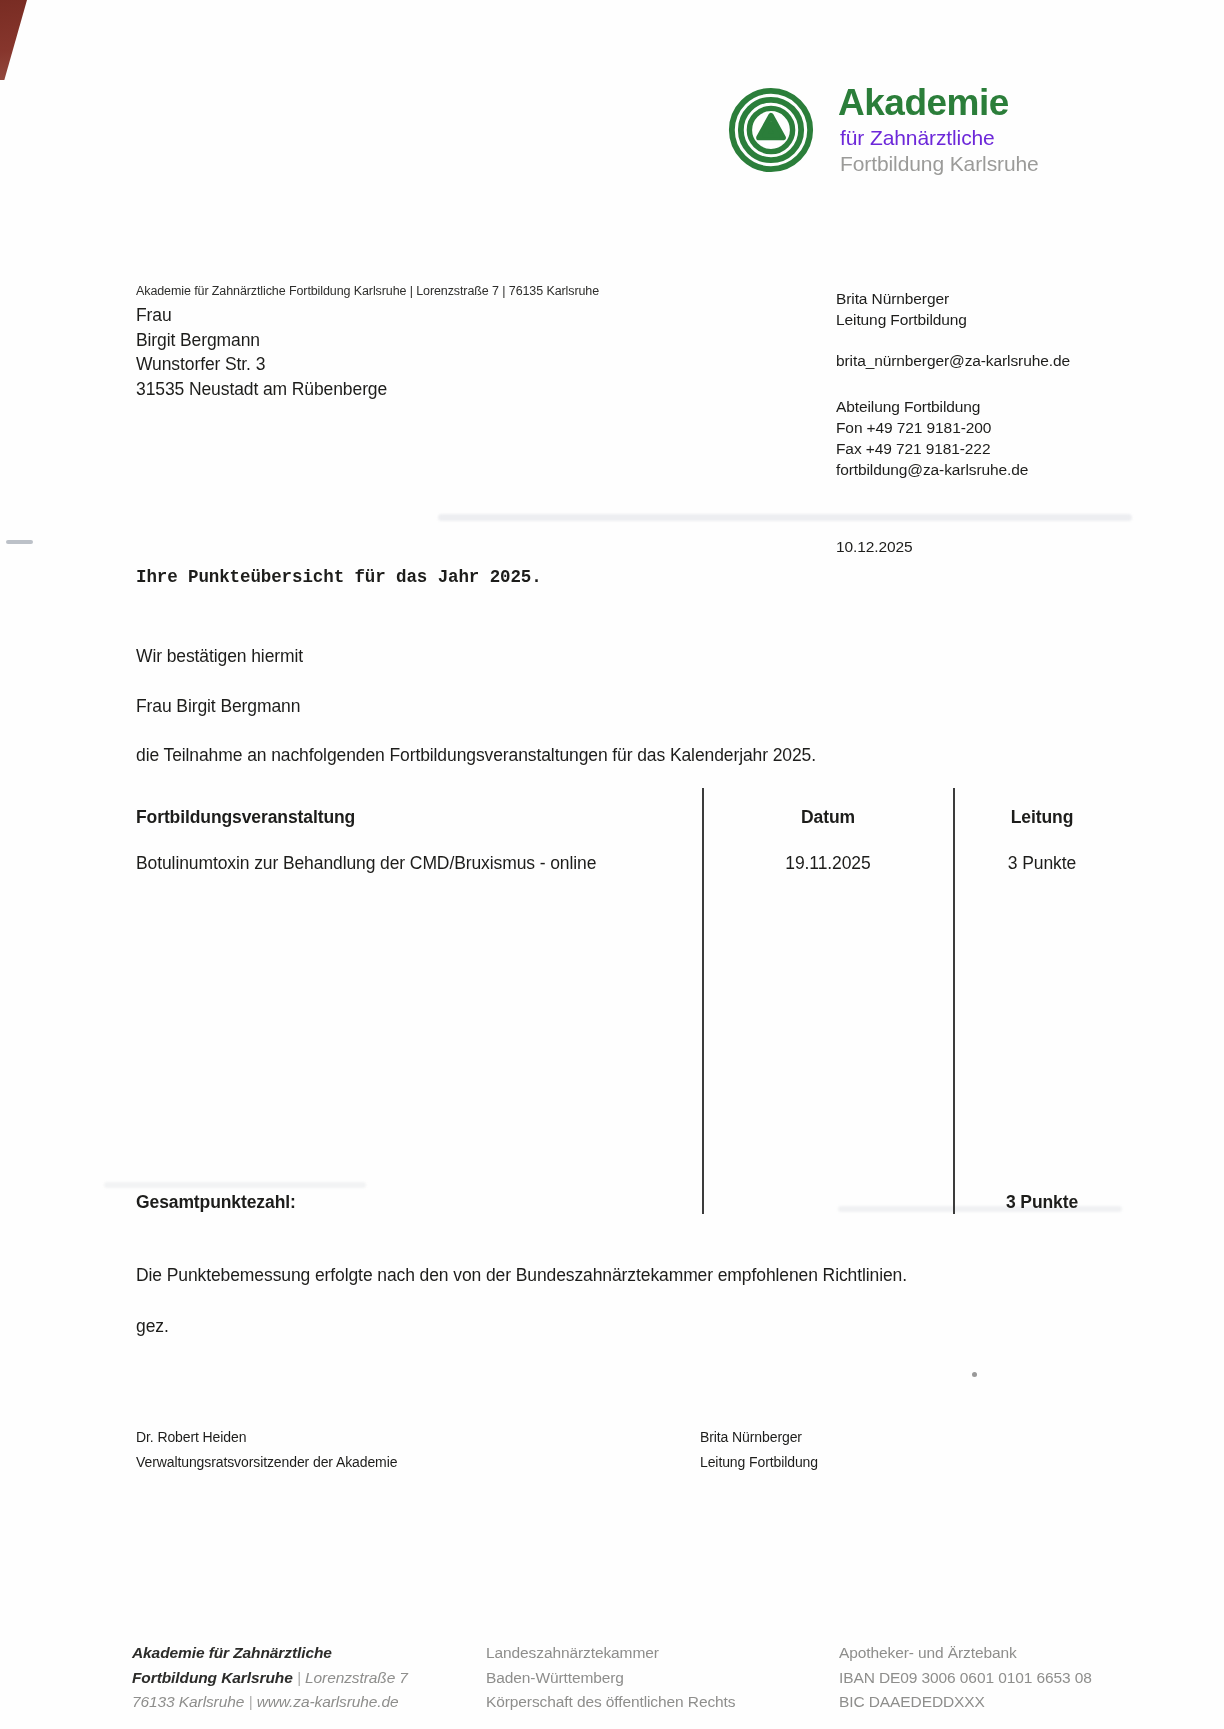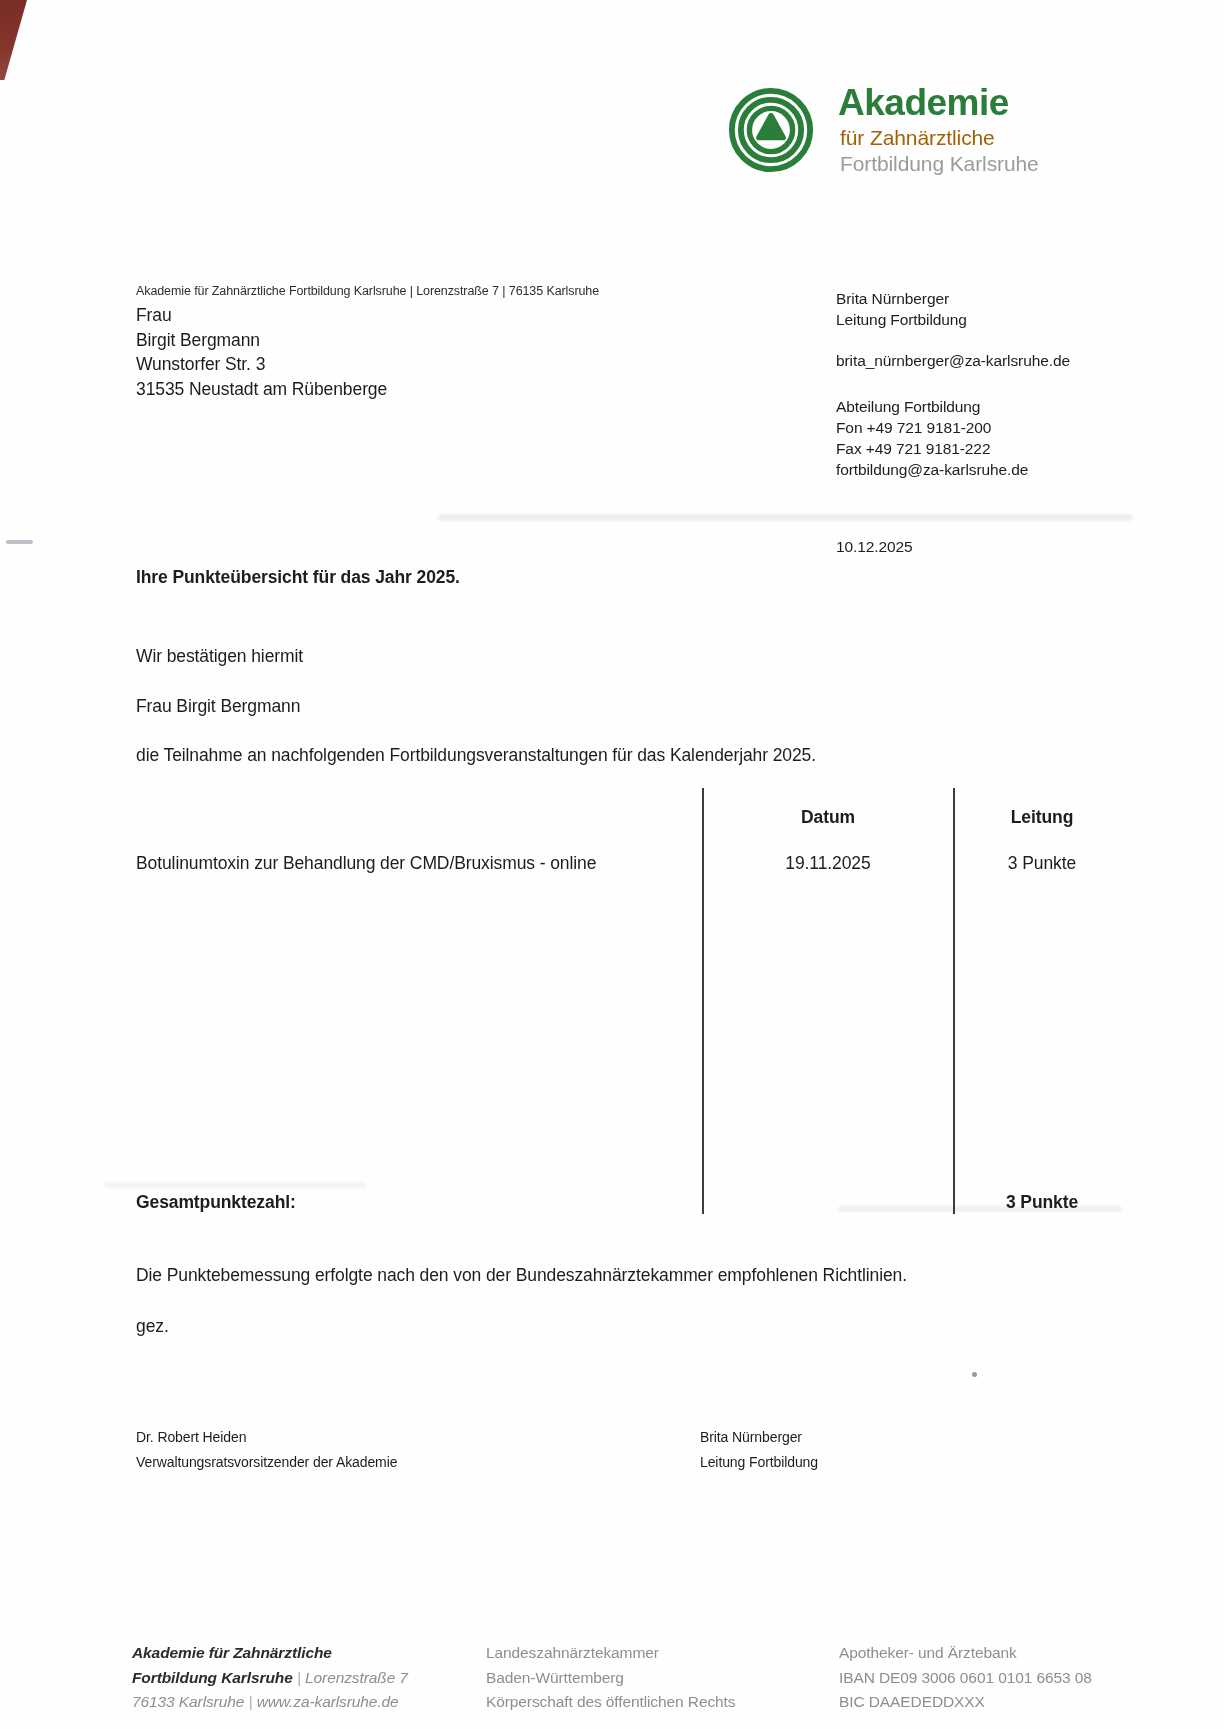--- a/index.html
+++ b/index.html
@@ -28,21 +28,21 @@
   .logo-sub2 { position:absolute; left:840px; top:152px; font-size:21px; font-weight:400; }
 
   
   .sender-line { position:absolute; left:136px; top:284px; font-size:12.5px; color:#2e2e2c; }
   .recipient { position:absolute; left:136px; top:303px; font-size:17.5px; line-height:24.5px; }
   .contact { position:absolute; left:836px; top:288px; font-size:15.5px; line-height:21px; }
   .contact .gap-s { height:20px; }
   .contact .gap-m { height:25px; }
   .date-line { position:absolute; left:836px; top:538px; font-size:15.5px; }
 
-  .subject { position:absolute; left:136px; top:567px; font-size:17.5px; font-weight:700; }
+  .subject { position:absolute; left:136px; top:567px; font-size:17.5px; font-weight:700;font-family:Liberation Mono, monospace; }
 
   .body-line { position:absolute; left:136px; font-size:17.5px; }
 
   
   .vline { position:absolute; width:1.5px; background:#3c3c3c; top:788px; height:426px; }
   .vline.v1 { left:702px; }
   .vline.v2 { left:953px; }
   .tbl-c1 { position:absolute; left:136px; width:550px; font-size:17.5px; }
   .tbl-c2 { position:absolute; left:703px; width:250px; text-align:center; font-size:17.5px; }
   .tbl-c3 { position:absolute; left:953px; width:178px; text-align:center; font-size:17.5px; }
@@ -92,21 +92,21 @@
   <svg class="logo-rings" viewBox="0 0 100 100">
     <g fill="none" stroke="#2b7e3a">
       <circle cx="50" cy="50" r="43.5" stroke-width="6.5"></circle>
       <circle cx="50" cy="50" r="33.5" stroke-width="6.5"></circle>
       <circle cx="50" cy="50" r="24" stroke-width="6"></circle>
       <path d="M50 34 L63.5 58.5 L36.5 58.5 Z" stroke-width="6" stroke-linejoin="round"></path>
       <path d="M50 43 L57.5 56 L42.5 56 Z" stroke-width="5" stroke-linejoin="round" fill="#2b7e3a"></path>
     </g>
   </svg>
   <div class="logo-title" style="color:#2b7e3a">Akademie</div>
-  <div class="logo-sub1" style="color:#a16207">für Zahnärztliche</div>
+  <div class="logo-sub1" style="color:#6d28d9">für Zahnärztliche</div>
   <div class="logo-sub2" style="color:#9b9b99">Fortbildung Karlsruhe</div>
 
   <div class="sender-line">Akademie für Zahnärztliche Fortbildung Karlsruhe | Lorenzstraße 7 | 76135 Karlsruhe</div>
   <div class="recipient">
     <div>Frau</div>
     <div>Birgit Bergmann</div>
     <div>Wunstorfer Str. 3</div>
     <div>31535 Neustadt am Rübenberge</div>
   </div>
 
@@ -126,20 +126,21 @@
 
   <div class="subject">Ihre Punkteübersicht für das Jahr 2025.</div>
 
   <div class="body-line" style="top:646px">Wir bestätigen hiermit</div>
   <div class="body-line" style="top:696px">Frau Birgit Bergmann</div>
   <div class="body-line" style="top:745px">die Teilnahme an nachfolgenden Fortbildungsveranstaltungen für das Kalenderjahr 2025.</div>
 
   <div class="vline v1"></div>
   <div class="vline v2"></div>
 
+  <div class="tbl-c1 bold" style="top:807px">Fortbildungsveranstaltung</div>
   <div class="tbl-c2 bold" style="top:807px">Datum</div>
   <div class="tbl-c3 bold" style="top:807px">Leitung</div>
 
   <div>
     <div class="tbl-c1" style="top:853px">Botulinumtoxin zur Behandlung der CMD/Bruxismus - online</div>
     <div class="tbl-c2" style="top:853px">19.11.2025</div>
     <div class="tbl-c3" style="top:853px">3 Punkte</div>
   </div>
 
   <div class="tbl-c1 bold" style="top:1192px">Gesamtpunktezahl:</div>

